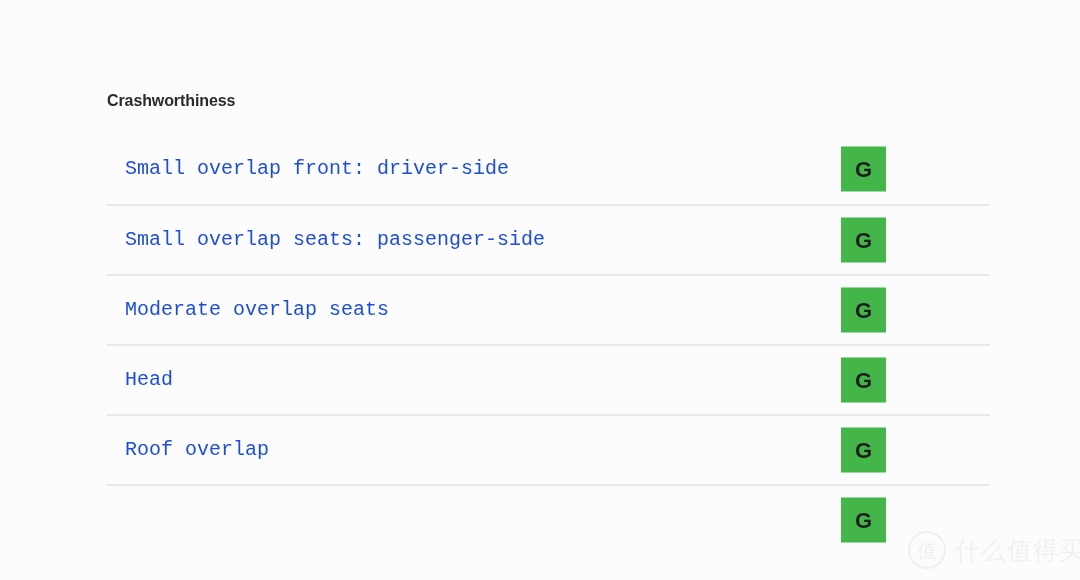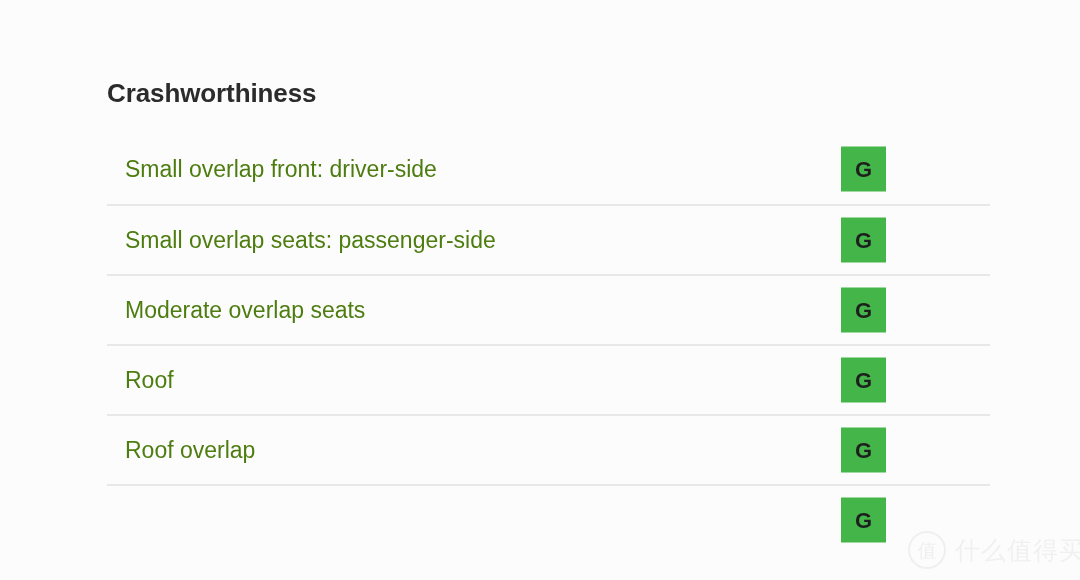--- a/index.html
+++ b/index.html
@@ -20,22 +20,22 @@
     left: 0;
     top: 0;
     width: 1080px;
     height: 580px;
     background: #fcfcfc;
   }
 
   .section-title {
     position: absolute;
     left: 107px;
-    top: 78px;
-    font-size: 26px;
+    top: 86px;
+    font-size: 16px;
     font-weight: bold;
     color: #2b2b2b;
     letter-spacing: -0.1px;
     line-height: 30px;
     white-space: nowrap;
   }
 
   .ratings-list {
     position: absolute;
     left: 107px;
@@ -51,26 +51,27 @@
   }
   .rating-row + .rating-row {
     border-top: 2px solid #e8e8e8;
   }
 
   .rating-label {
     position: absolute;
     left: 18px;
     top: 50%;
     transform: translateY(-50%);
-    font-size: 23px;
-    color: #4d7c0f;
+    font-size: 20px;
+    color: #1d4ed8;
     line-height: 28px;
     white-space: nowrap;
     text-decoration: none;
     cursor: pointer;
+    font-family: Liberation Mono, monospace;
   }
 
   .rating-badge {
     position: absolute;
     left: 734px;
     top: 50%;
     transform: translateY(-50%);
     width: 45px;
     height: 45px;
     background: #43b549;
@@ -133,21 +134,21 @@
       <a class="rating-label">Small overlap seats: passenger-side</a>
       <div class="rating-badge">G</div>
     </div>
 
     <div class="rating-row">
       <a class="rating-label">Moderate overlap seats</a>
       <div class="rating-badge">G</div>
     </div>
 
     <div class="rating-row">
-      <a class="rating-label">Roof</a>
+      <a class="rating-label">Head</a>
       <div class="rating-badge">G</div>
     </div>
 
     <div class="rating-row">
       <a class="rating-label">Roof overlap</a>
       <div class="rating-badge">G</div>
     </div>
 
     <div class="rating-row">
       <div class="rating-badge">G</div>

